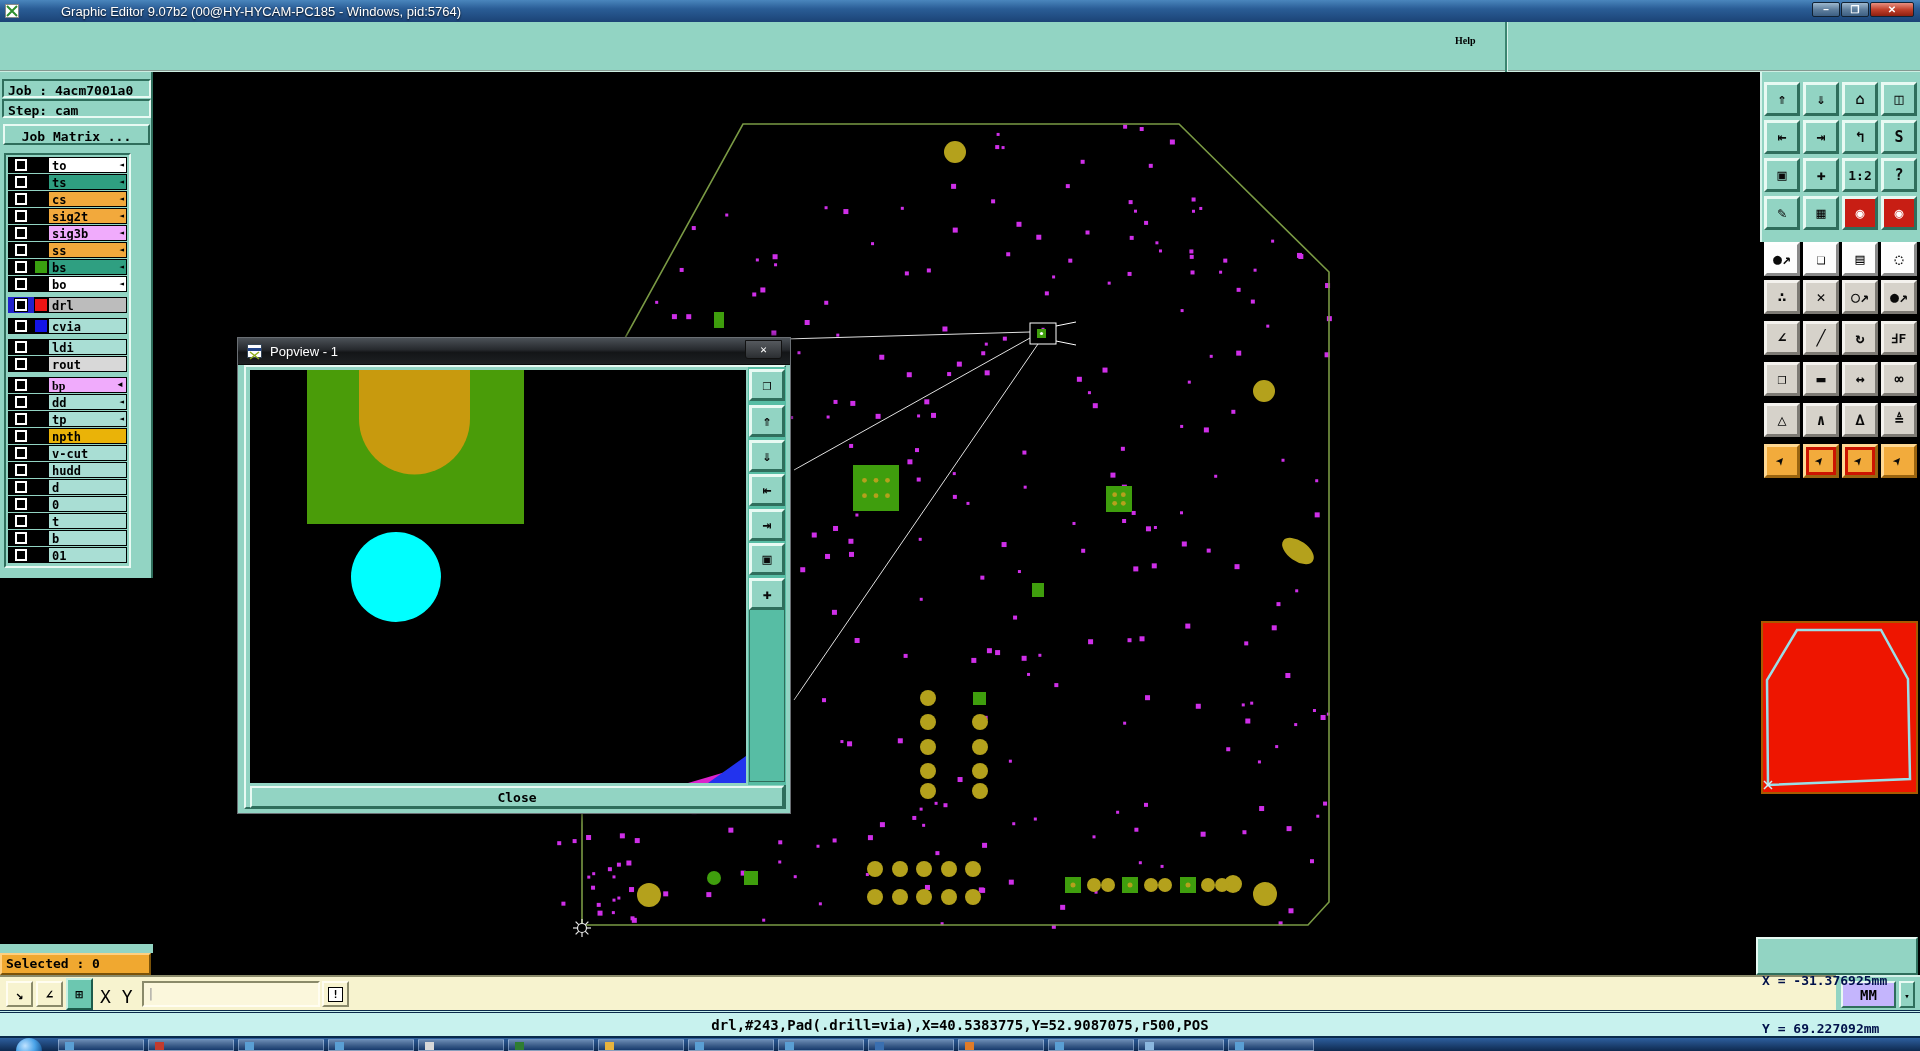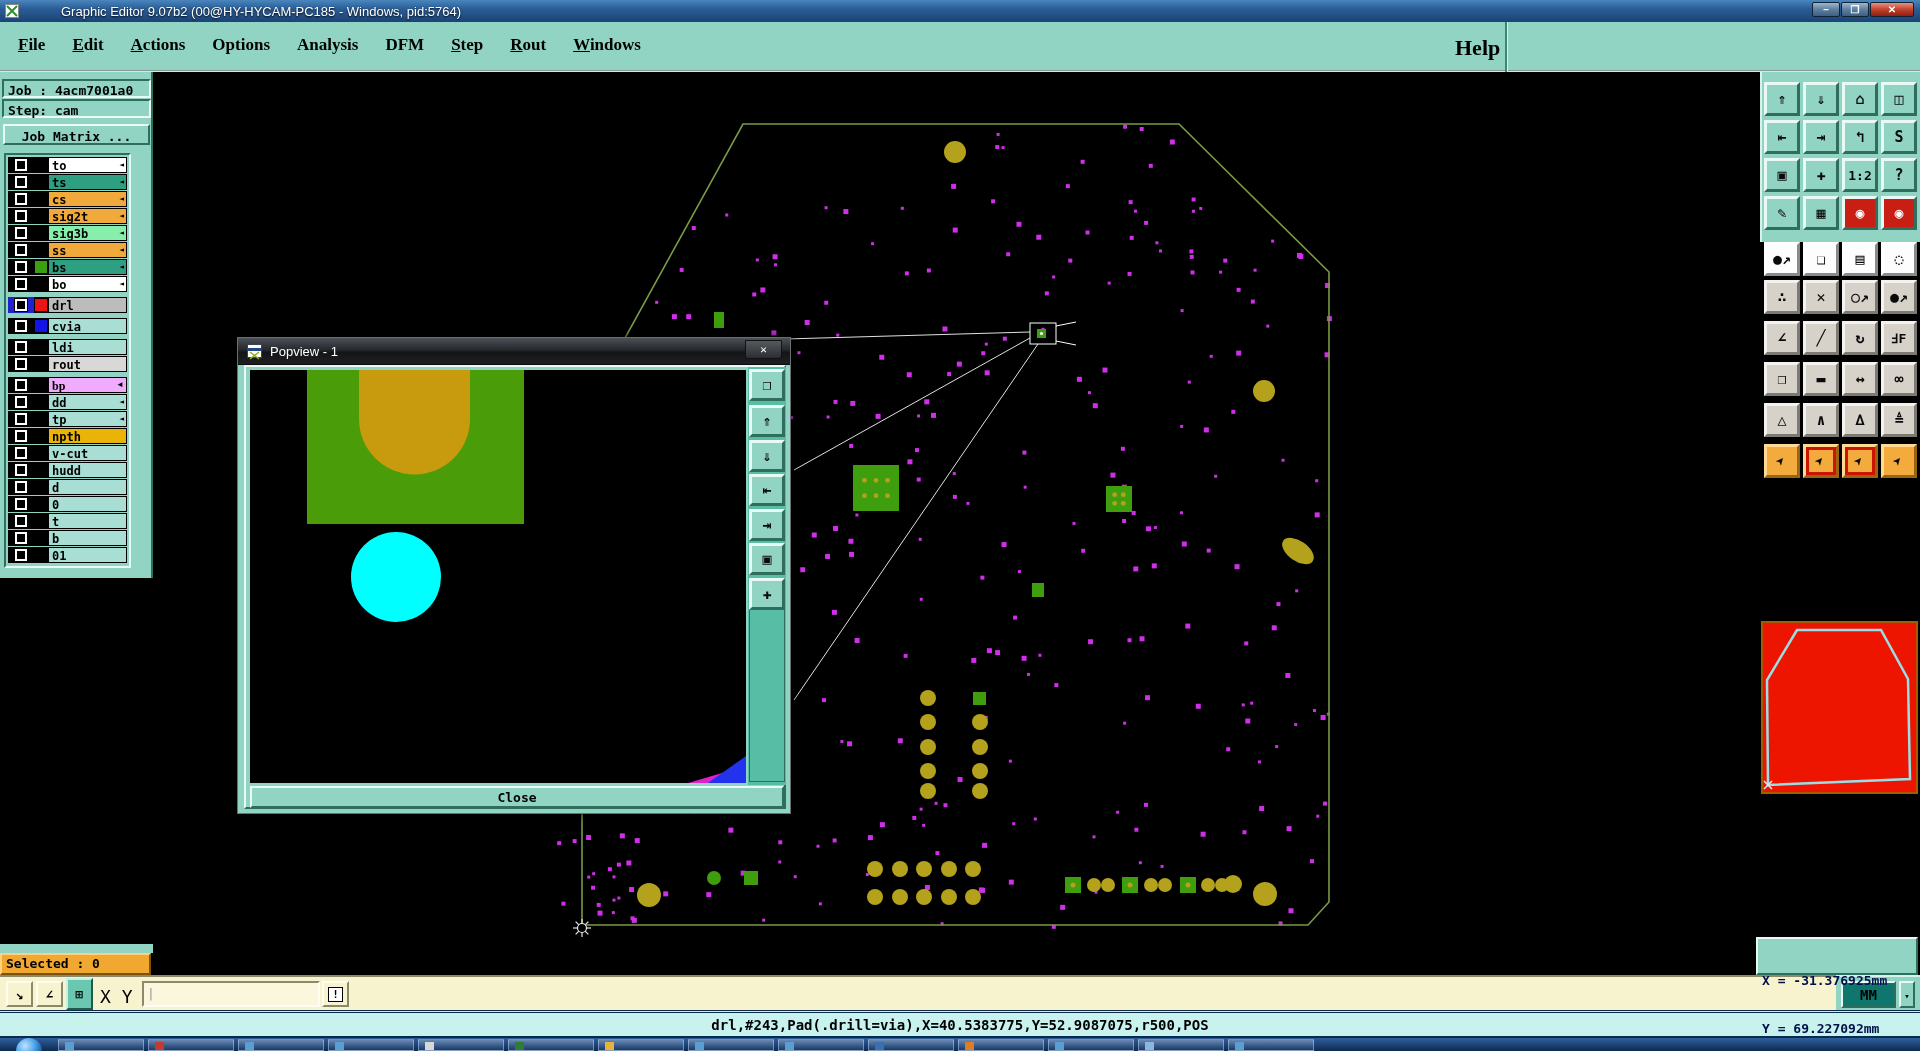--- a/index.html
+++ b/index.html
@@ -21,21 +21,21 @@
     border:1px solid #123; border-radius:2px;
     background:linear-gradient(180deg,#9db8cf,#5f7f9e 50%,#3d5f83); }
   .win-btn.min,.win-btn.res { width:28px; }
   .win-btn.close { width:44px; background:linear-gradient(180deg,#e89080,#c2422c 50%,#8f1f10); }
 
   
   .header { position:absolute; left:0; top:22px; width:1920px; height:50px; background:#92d4c3;
     border-bottom:2px groove #cdeee2; z-index:20; }
   .menus { position:absolute; left:18px; top:13px; display:flex; gap:27px; }
   .menu-item { font-family:"Liberation Serif",serif; font-weight:bold; font-size:17px; color:#000; cursor:default; }
-  .menu-help { position:absolute; left:1455px; top:13px; font-family:"Liberation Serif",serif; font-weight:bold; font-size:22px; }
+  .menu-help { position:absolute; left:1455px; top:13px; font-family:"Liberation Serif",serif; font-weight:bold; font-size:10px; }
   .header-sep { position:absolute; left:1505px; top:0; width:3px; height:50px;
     border-left:2px solid #3c8571; border-right:1px solid #d6f2ea; }
   .brand { position:absolute; left:1508px; top:0; width:412px; height:50px; }
   .logo-stripes { position:absolute; left:8px; top:14px; width:17px; height:16px;
     background:repeating-linear-gradient(180deg,#e02810 0 3px,transparent 3px 6px); clip-path:polygon(0 0,100% 0,100% 100%,35% 100%); }
   .logo-text { position:absolute; left:26px; top:6px; font-family:"Liberation Sans",sans-serif;
     font-weight:bold; font-style:italic; font-size:28px; color:#1c1c8e; letter-spacing:-1px; }
   .logo-odot { position:absolute; left:66px; top:19px; font-size:9px; color:#e02810; font-style:normal; }
   .brand-product { position:absolute; left:168px; top:2px; font-family:"Liberation Serif",serif;
     font-weight:bold; font-size:26px; color:#000; }
@@ -124,21 +124,21 @@
   .cmd-btn .inner { border:1px solid #000; padding:0 3px; background:#fff; font-size:11px; }
   .cmd-btn.active { top:1px; height:32px; background:#6cc7b0; border-color:#c8f0e4 #1d5a4a #1d5a4a #c8f0e4; }
   .xy-label { position:absolute; left:100px; top:9px; font-size:18px; font-weight:normal; }
   .xy-input { position:absolute; left:142px; top:4px; width:178px; height:26px; background:#fbf7dc;
     border:2px solid; border-color:#8a8a6a #fffdf0 #fffdf0 #8a8a6a; font-size:13px; padding:3px; }
   .caret { color:#999; }
   .alert-btn { left:322px; }
   .cmd-msgs { position:absolute; left:354px; top:2px; font-size:12.5px; font-weight:bold; line-height:15px; white-space:pre; }
   .unitbar { position:absolute; left:1836px; top:975px; width:84px; height:35px; background:#92d4c3;
     border-top:2px solid #d6f2ea; z-index:9; }
-  .unit-btn { position:absolute; left:5px; top:4px; width:55px; height:27px; background:#0f766e;
+  .unit-btn { position:absolute; left:5px; top:4px; width:55px; height:27px; background:#c4b5fd;
     border:2px solid; border-color:#e8faf3 #2f6e5c #2f6e5c #e8faf3; text-align:center;
     font-size:14px; font-weight:bold; padding-top:4px; cursor:pointer; }
   .unit-extra { position:absolute; left:63px; top:4px; width:16px; height:27px; background:#92d4c3;
     border:2px solid; border-color:#e8faf3 #2f6e5c #2f6e5c #e8faf3; cursor:pointer; font-size:9px; text-align:center; padding-top:8px;}
   .infobar { position:absolute; left:0; top:1010px; width:1920px; height:28px; background:#c8f2ee;
     border-top:3px double #0a2a4a; border-bottom:2px solid #0a2a4a; z-index:9;
     text-align:center; font-size:14px; font-weight:bold; padding-top:4px; }
   .taskbar { position:absolute; left:0; top:1038px; width:1920px; height:13px; z-index:9;
     background:linear-gradient(180deg,#2e5f9e,#0e2a50); }
   .orb { position:absolute; left:16px; top:0px; width:26px; height:26px; border-radius:50%;
@@ -161,31 +161,20 @@
       </span>
     <span class="title-text">Graphic Editor 9.07b2 (00@HY-HYCAM-PC185 - Windows, pid:5764)</span>
     <span class="win-btns">
       <span class="win-btn min">–</span>
       <span class="win-btn res">❐</span>
       <span class="win-btn close">✕</span>
     </span>
   </div>
 
   <div class="header">
-    <div class="menus">
-        <div class="menu-item"><u>F</u>ile</div>
-        <div class="menu-item"><u>E</u>dit</div>
-        <div class="menu-item"><u>A</u>ctions</div>
-        <div class="menu-item">Options</div>
-        <div class="menu-item">Analysis</div>
-        <div class="menu-item">DFM</div>
-        <div class="menu-item"><u>S</u>tep</div>
-        <div class="menu-item"><u>R</u>out</div>
-        <div class="menu-item"><u>W</u>indows</div>
-      </div>
     <div class="menu-item menu-help">Help</div>
     <div class="header-sep"></div>
   </div>
 
   <div class="stage" id="stage"><svg viewBox="153 72 1607 903" width="1607" height="903">
         <g>
           <rect x="730.4505018191412" y="805.8198478156701" width="3" height="3" fill="#cf2fe8"></rect>
           <rect x="1195.7887728489004" y="703.7673248287756" width="5" height="5" fill="#cf2fe8"></rect>
           <rect x="778.2506698351353" y="860.4828566897195" width="3" height="3" fill="#cf2fe8"></rect>
           <rect x="1054.3210186189972" y="683.1106343357824" width="4" height="4" fill="#cf2fe8"></rect>
@@ -595,21 +584,21 @@
             <span class="cbox"></span>
           </span>
           <span class="chip-cell"></span>
           <span class="lname" style="background: rgb(242, 169, 60);">sig2t<span class="larrow">◄</span></span>
         </div>
         <div class="lrow">
           <span class="cbox-cell">
             <span class="cbox"></span>
           </span>
           <span class="chip-cell"></span>
-          <span class="lname" style="background: #86efac;">sig3b<span class="larrow">◄</span></span>
+          <span class="lname" style="background: #f0abfc;">sig3b<span class="larrow">◄</span></span>
         </div>
         <div class="lrow">
           <span class="cbox-cell">
             <span class="cbox"></span>
           </span>
           <span class="chip-cell"></span>
           <span class="lname" style="background: rgb(242, 169, 60);">ss<span class="larrow">◄</span></span>
         </div>
         <div class="lrow">
           <span class="cbox-cell">

